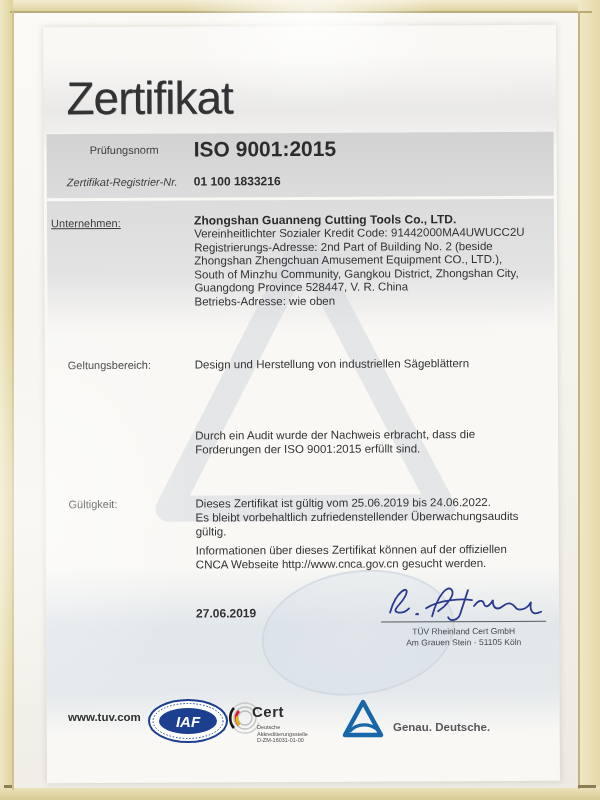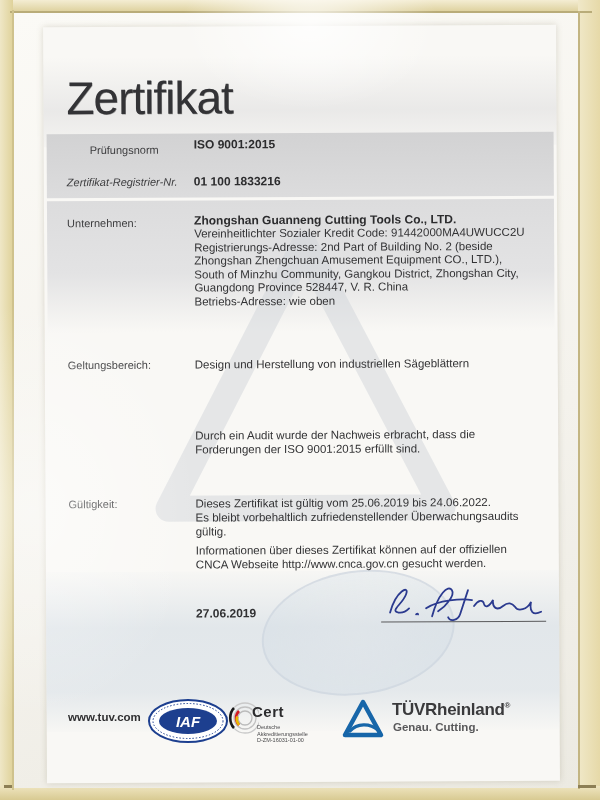--- a/index.html
+++ b/index.html
@@ -41,24 +41,24 @@
   
   .wm-triangle{left:105px;top:200px;opacity:.5;}
   .wm-seal{left:215px;top:545px;width:190px;height:120px;border:2px solid rgba(190,200,212,.45);
     border-radius:50%;transform:rotate(-8deg);
     background:radial-gradient(ellipse,rgba(210,220,230,.15),rgba(210,220,230,.35));}
   
   .title{left:23px;top:44px;font-size:46px;letter-spacing:-1px;color:#333336;
     text-shadow:0.5px 0.5px 0.5px rgba(90,90,90,.6);}
   .lbl{font-size:11px;color:#3d3d3f;}
   .std-lbl{left:23px;top:117px;padding-left:23px;}
-  .std-val{left:150px;top:111px;font-size:12px;font-weight:bold;color:#2c2c2e;}
+  .std-val{left:150px;top:111px;font-size:21px;font-weight:bold;color:#2c2c2e;}
   .reg-lbl{left:23px;top:149px;font-style:italic;}
   .reg-val{left:150px;top:148px;font-size:12px;font-weight:bold;color:#2c2c2e;}
-  .comp-lbl{left:23px;top:190px;}
+  .comp-lbl{left:7px;top:190px;text-decoration:underline;}
   .comp-name{left:150px;top:187px;font-size:12px;font-weight:bold;color:#2b2b2d;width:340px;}
   .comp-addr{left:150px;top:201px;font-size:11.5px;line-height:13.6px;color:#333335;
     white-space:pre-line;width:345px;}
   .scope-lbl{left:23px;top:332px;}
   .scope-val{left:150px;top:332px;font-size:11.5px;color:#333335;width:345px;}
   .audit{left:150px;top:402px;font-size:11.5px;line-height:14px;color:#333335;white-space:pre-line;width:350px;}
   .valid-lbl{left:23px;top:471px;}
   .valid-txt{left:150px;top:470px;font-size:11.5px;line-height:14px;color:#333335;white-space:pre-line;width:355px;}
   .info{left:150px;top:517px;font-size:11.5px;line-height:14px;color:#333335;white-space:pre-line;width:355px;}
   .date{left:150px;top:580px;font-size:12px;font-weight:bold;color:#313133;}
@@ -142,20 +142,22 @@
     <svg class="sig-svg" width="175" height="48" viewBox="0 0 175 48">
       <g fill="none" stroke="#2b3a8f" stroke-width="1.8" stroke-linecap="round">
         <path d="M14,36 C20,14 34,8 30,18 C26,28 14,34 22,36 C27,37 31,34 33,32"></path>
         <path d="M40,38 c1,-1 2,-1 2,0"></path>
         <path d="M56,40 C62,18 72,8 76,14 C79,19 70,30 62,35 M50,32 C62,24 86,22 96,24"></path>
         <path d="M92,14 L84,38 C82,44 74,46 72,41"></path>
         <path d="M98,30 c4,-6 9,-7 10,-2 c1,4 5,3 9,-4 c-1,8 4,11 10,6 c5,-4 9,-3 12,1 c3,5 12,3 16,-5 c-2,10 2,14 10,10"></path>
       </g>
     </svg>
     <div class="sig-line"></div>
+    <div class="issuer">TÜV Rheinland Cert GmbH
+Am Grauen Stein · 51105 Köln</div>
   </div>
 
   <div class="foot tuvcom">www.tuv.com</div>
 
   <svg class="foot iaf" width="82" height="46" viewBox="0 0 82 46">
     <ellipse cx="41" cy="23" rx="39" ry="21" fill="#ffffff" stroke="#1d3f8f" stroke-width="2"></ellipse>
     <ellipse cx="41" cy="23" rx="35" ry="17.5" fill="none" stroke="#1d3f8f" stroke-width="1" stroke-dasharray="1.5,1.8"></ellipse>
     <ellipse cx="41" cy="23" rx="29" ry="13" fill="#1d3f8f"></ellipse>
     <text x="41" y="28.5" text-anchor="middle" font-family="Liberation Sans, sans-serif" font-size="15" font-weight="bold" font-style="italic" fill="#ffffff">IAF</text>
   </svg>
@@ -172,18 +174,17 @@
   </svg>
   <div class="foot dakks-name">Cert</div>
   <div class="foot dakks-small">Deutsche
 Akkreditierungsstelle
 D-ZM-16031-01-00</div>
 
   <svg class="foot tuv-tri" width="46" height="46" viewBox="0 0 46 46">
     <path d="M23,6 L41,39 L5,39 Z" fill="none" stroke="#1766a9" stroke-width="4.5" stroke-linejoin="round"></path>
     <path d="M10,35 C17,27 30,27 38,34" fill="none" stroke="#1766a9" stroke-width="3.4" stroke-linecap="round"></path>
   </svg>
-  <div class="foot brand"><span>TÜV</span><span>Rheinland</span><span class="reg">®</span></div>
-  <div class="foot tagline">Genau. Cutting.</div>
+  <div class="foot tagline">Genau. Deutsche.</div>
 
   <div class="ov ov-glare1" style="position:absolute;"></div>
   <div class="ov ov-glare2" style="position:absolute;"></div>
 </div>
 
 </body></html>

